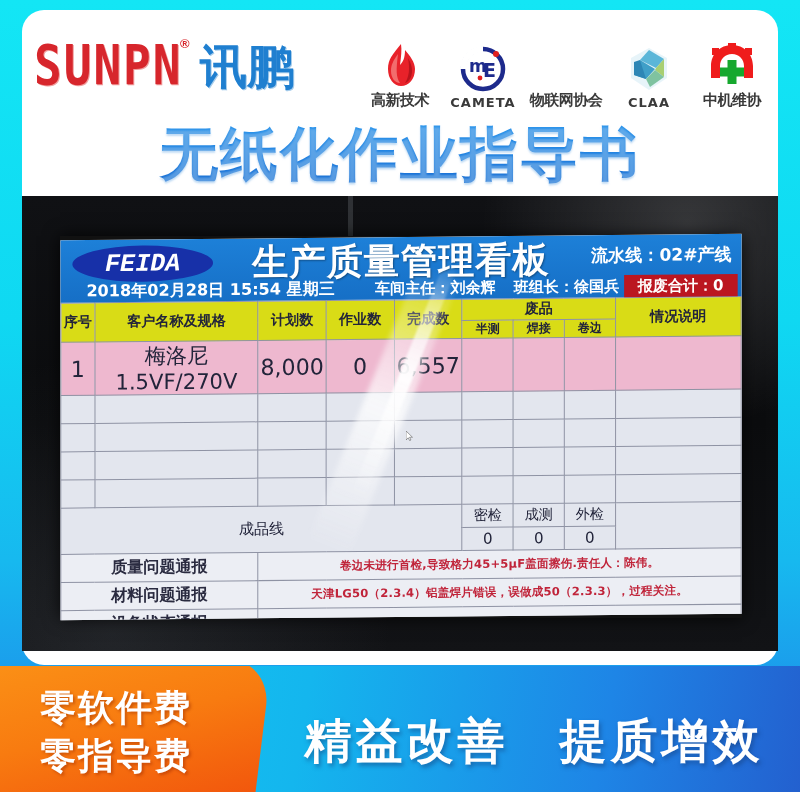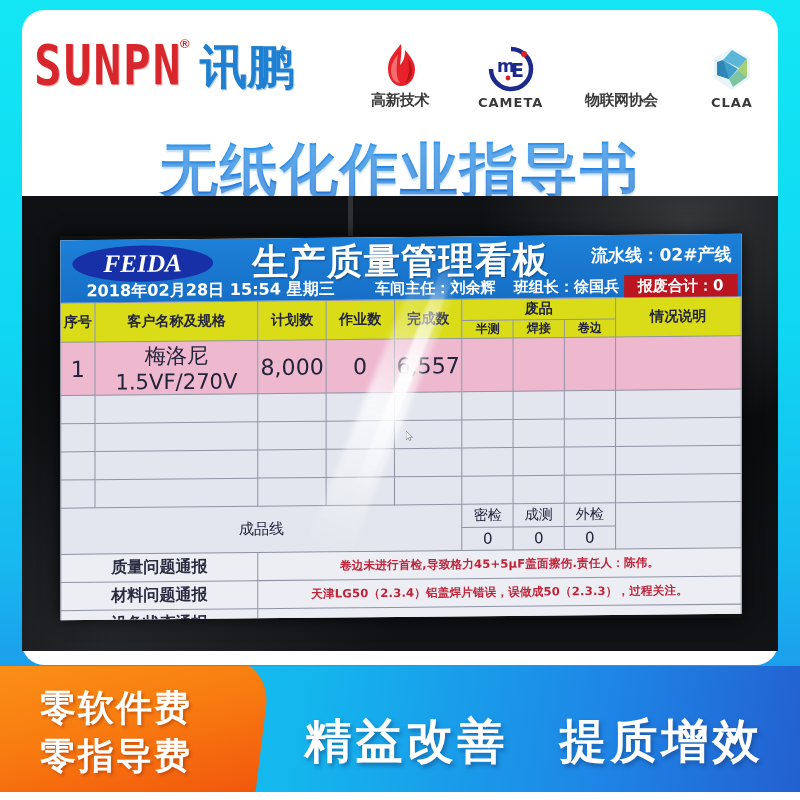--- a/index.html
+++ b/index.html
@@ -50,21 +50,20 @@
 
   
   .maintitle{
     position:absolute;left:22px;top:118px;width:756px;height:72px;
     text-align:center;line-height:72px;
     font-size:58px;font-weight:bold;letter-spacing:2px;
     font-family:"DejaVu Sans","Liberation Sans",sans-serif;
     background:linear-gradient(180deg,#2f9aee 0%,#1d7fe0 55%,#1668cf 100%);
     -webkit-background-clip:text;background-clip:text;color:transparent;
     text-shadow:0 2px 2px rgba(140,190,235,.55);
-    margin-top:16px;
   }
 
   
   .photo{
     position:absolute;left:22px;top:196px;width:756px;height:455px;
     background:#0a0a0c;overflow:hidden;
   }
   .photo-bg{position:absolute;inset:0;
     background:
       radial-gradient(circle at 88% 6%, rgba(255,255,255,.16) 0%, rgba(255,255,255,0) 26%),
@@ -77,21 +76,21 @@
     box-shadow:0 0 16px rgba(0,0,0,.8);
   }
   .screen{position:relative;width:100%;height:100%;background:#e9ecf2;overflow:hidden;
           transform:skewY(-0.55deg) scale(1.005);}
 
   
   .kb-head{position:relative;height:62px;background:linear-gradient(180deg,#1d80d8 0%,#166fc6 100%);}
   .feida{position:absolute;left:12px;top:6px;width:140px;height:36px;background:#1730a8;
          border-radius:50%/50%;display:flex;align-items:center;justify-content:center;}
   .feida span{color:#fff;font-weight:bold;font-size:25px;letter-spacing:0px;
-              font-family:Liberation Serif, serif;font-style:italic;}
+              font-family:Liberation Mono, monospace;font-style:italic;}
   .kb-title{position:absolute;left:0;top:0;width:100%;height:46px;line-height:48px;text-align:center;
             color:#fff;font-size:36px;font-weight:bold;letter-spacing:1px;
             font-family:"DejaVu Sans","Liberation Sans",sans-serif;text-shadow:1px 1px 2px rgba(0,0,0,.35);}
   .kb-line{position:absolute;right:10px;top:9px;color:#fff;font-size:17px;font-weight:bold;
            font-family:"DejaVu Sans","Liberation Sans",sans-serif;}
   .kb-sub{position:absolute;left:0;top:40px;width:100%;height:22px;display:flex;align-items:center;}
   .kb-date{color:#fff;font-size:16px;font-weight:bold;margin-left:26px;white-space:nowrap;
            font-family:"DejaVu Sans","Liberation Sans",sans-serif;}
   .kb-mgr{color:#fff;font-size:15px;font-weight:bold;margin-left:40px;white-space:nowrap;
           font-family:"DejaVu Sans","Liberation Sans",sans-serif;}
@@ -197,20 +196,33 @@
             <polygon points="23,4 38,13 30,22 14,14" fill="#5bb6d8"></polygon>
             <polygon points="38,13 38,31 29,24 30,22" fill="#a8cf72"></polygon>
             <polygon points="14,14 29,23 20,33 8,29" fill="#3f9fc8"></polygon>
             <polygon points="29,24 38,31 24,41 20,33" fill="#7fc3a0"></polygon>
             <polygon points="8,16 14,14 20,33 8,29" fill="#2d86b5"></polygon>
           </svg>
         </div>
         <div class="nm latin">CLAA</div>
       </div>
 
+      <div class="cert">
+        <div class="mark">
+          <svg width="50" height="46" viewBox="0 0 50 46">
+            <path d="M25 3 C13 3 4 12 4 24 L4 36 L13 36 L13 24 C13 17 18 12 25 12 C32 12 37 17 37 24 L37 36 L46 36 L46 24 C46 12 37 3 25 3 Z" fill="#ef1c1c"></path>
+            <rect x="5" y="6" width="7" height="7" fill="#ef1c1c"></rect>
+            <rect x="38" y="6" width="7" height="7" fill="#ef1c1c"></rect>
+            <rect x="21" y="1" width="8" height="6" fill="#ef1c1c"></rect>
+            <rect x="20.5" y="18" width="9" height="24" fill="#16a82e"></rect>
+            <rect x="13" y="25.5" width="24" height="9" fill="#16a82e"></rect>
+          </svg>
+        </div>
+        <div class="nm">中机维协</div>
+      </div>
 
     </div>
   </div>
 
   <div class="maintitle">无纸化作业指导书</div>
 
   <div class="photo">
     <div class="photo-bg"></div>
     <div class="photo-stand"></div>
 

